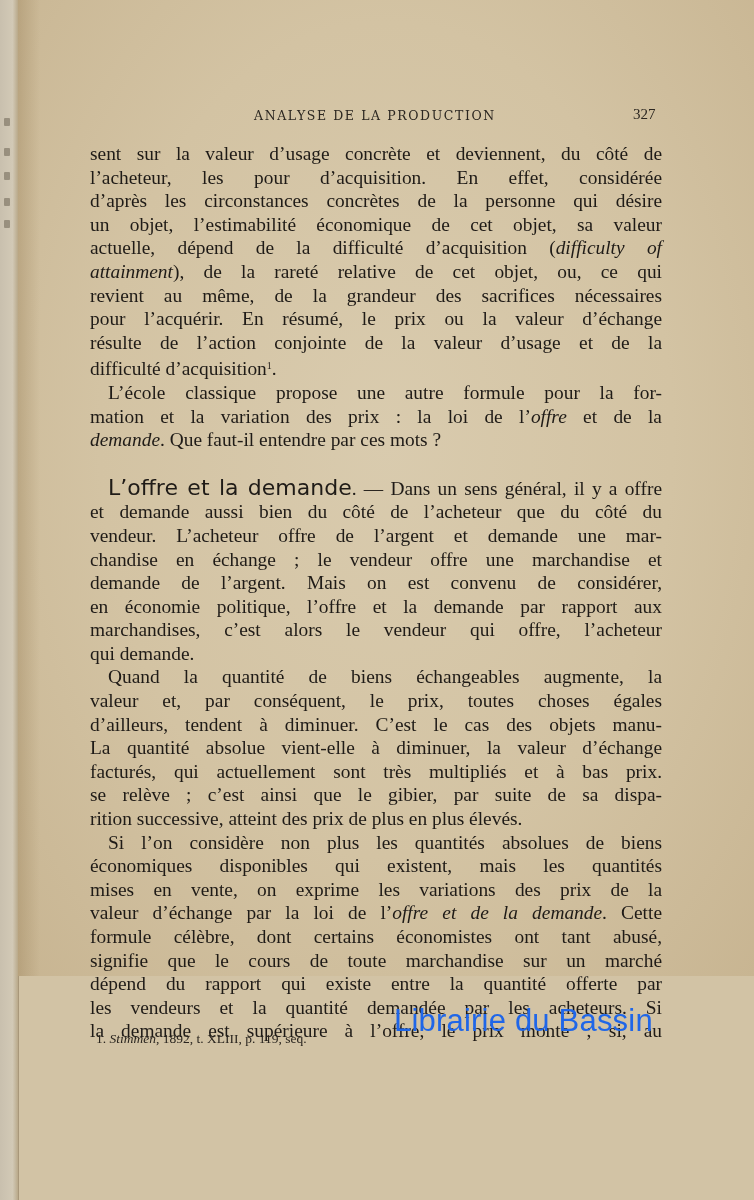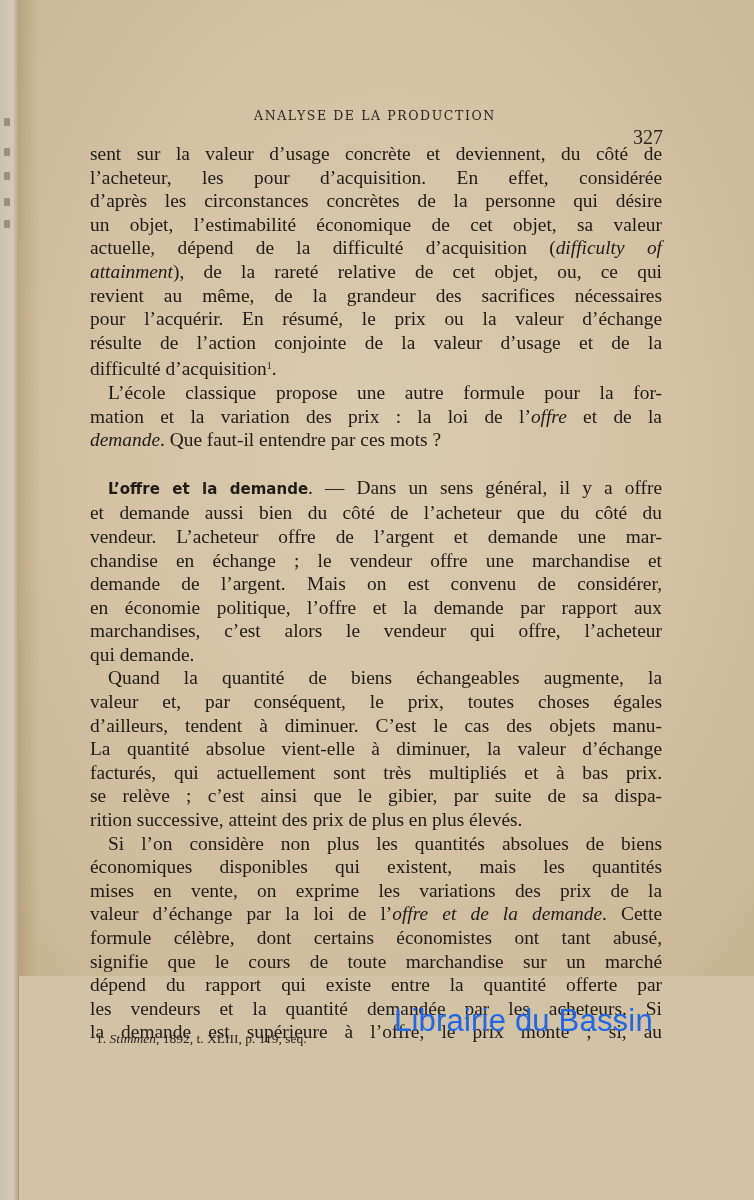--- a/index.html
+++ b/index.html
@@ -28,36 +28,36 @@
     .running-head {
       position: absolute; top: 108px; left: 0; width: 736px;
       font-family: "DejaVu Serif", serif; color: #2b2620;
     }
     .running-title {
       position: absolute; left: 236px; top: 0;
       font-size: 12.5px; letter-spacing: 1.6px;
     }
     .page-number {
       position: absolute; left: 615px; top: -2px;
-      font-size: 20px; font-family: "Liberation Serif", serif; margin-top: 20px;
+      font-size: 15px; font-family: "Liberation Serif", serif;
     }
     .body-text {
       position: absolute; left: 72px; top: 142px; width: 572px;
       font-family: "Liberation Serif", serif; color: #1f1b17;
       font-size: 19.4px; line-height: 23.6px;
     }
     .line {
       display: block; white-space: nowrap;
       text-align: justify; text-align-last: justify;
     }
     .line.last { text-align-last: left; }
     .indent { padding-left: 18px; }
     .para-gap { height: 24px; }
     em { font-style: italic; margin-top: 16px; }
-    .section-head { font-family: "DejaVu Sans", sans-serif; font-weight: bold; font-size: 15px; }
+    .section-head { font-family: "DejaVu Sans", sans-serif; font-weight: normal; font-size: 22px; }
     .footnote {
       position: absolute; left: 78px; top: 1031px;
       font-family: "Liberation Serif", serif; font-size: 13.5px; color: #2a251f;
     }
     .watermark {
       position: absolute; left: 376px; top: 1003px;
       font-family: "Liberation Sans", sans-serif; font-size: 31px; color: #1f66e8;
       letter-spacing: 0.2px;
     }
     sup { font-size: 10px; vertical-align: 6px; }

